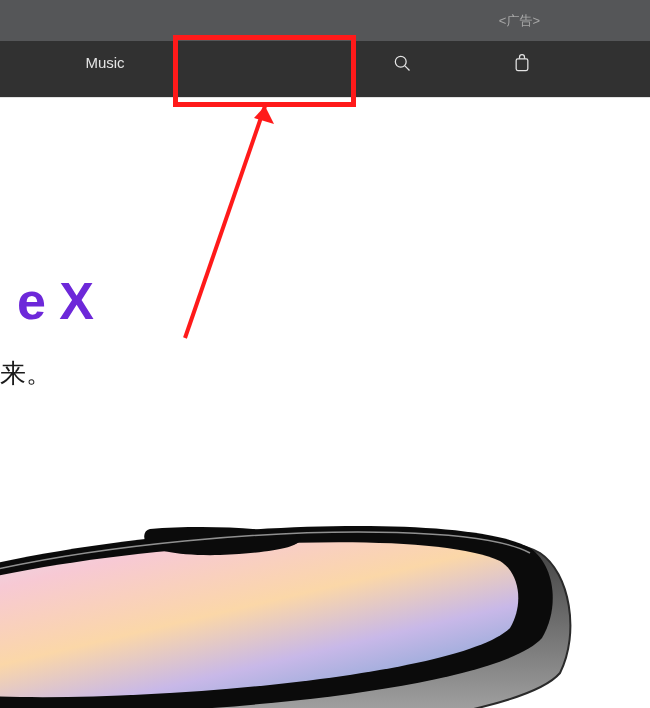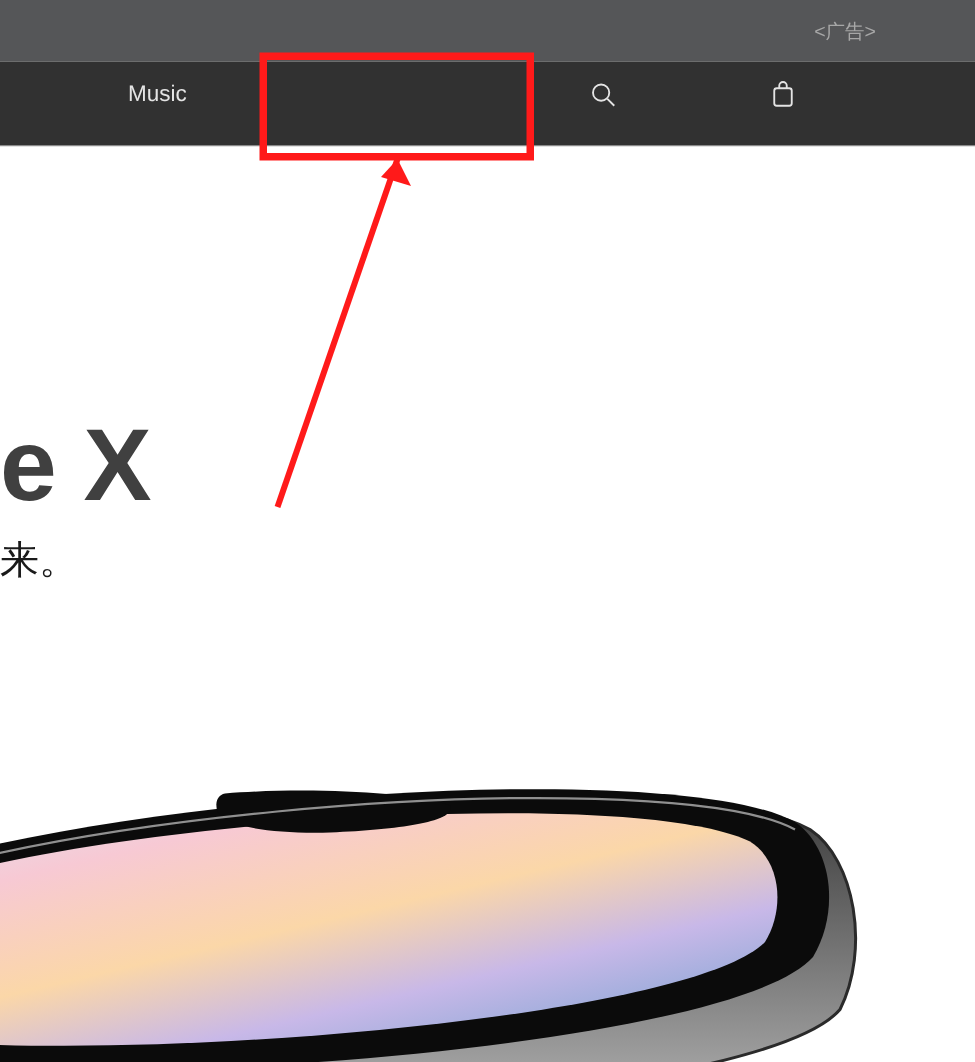--- a/index.html
+++ b/index.html
@@ -5,21 +5,21 @@
   * { box-sizing: border-box; margin: 0; padding: 0; }
   html, body { width: 650px; height: 708px; overflow: hidden; background: #fff; font-family: -apple-system, BlinkMacSystemFont, "Segoe UI", Arial, sans-serif; }
 
   .top-bar {
     height: 41px;
     background: #555658;
     color: #a7a7a7;
     display: flex;
     align-items: center;
     justify-content: flex-end;
-    padding-right: 66px;
+    padding-right: 110px;
     font-size: 13px;
   }
 
   .nav-bar {
     height: 57px;
     background: #313131;
     display: flex;
     align-items: center;
     position: relative;
     border-bottom: 1px solid #e2e2e2;
@@ -45,24 +45,24 @@
 
   .content {
     position: relative;
     width: 650px;
     height: 610px;
     background: #fff;
   }
   .headline {
     position: absolute;
     top: 173px;
-    left: 0;
-    font-size: 68px;
+    left: 17px;
+    font-size: 52px;
     font-weight: 600;
-    color: #404040;
+    color: #6d28d9;
     letter-spacing: -0.5px;
     white-space: nowrap;
     font-family: -apple-system, BlinkMacSystemFont, "Segoe UI", Arial, sans-serif;
   }
   .sub {
     position: absolute;
     top: 258px;
     left: 0;
     font-size: 26px;
     color: #1a1a1a;

